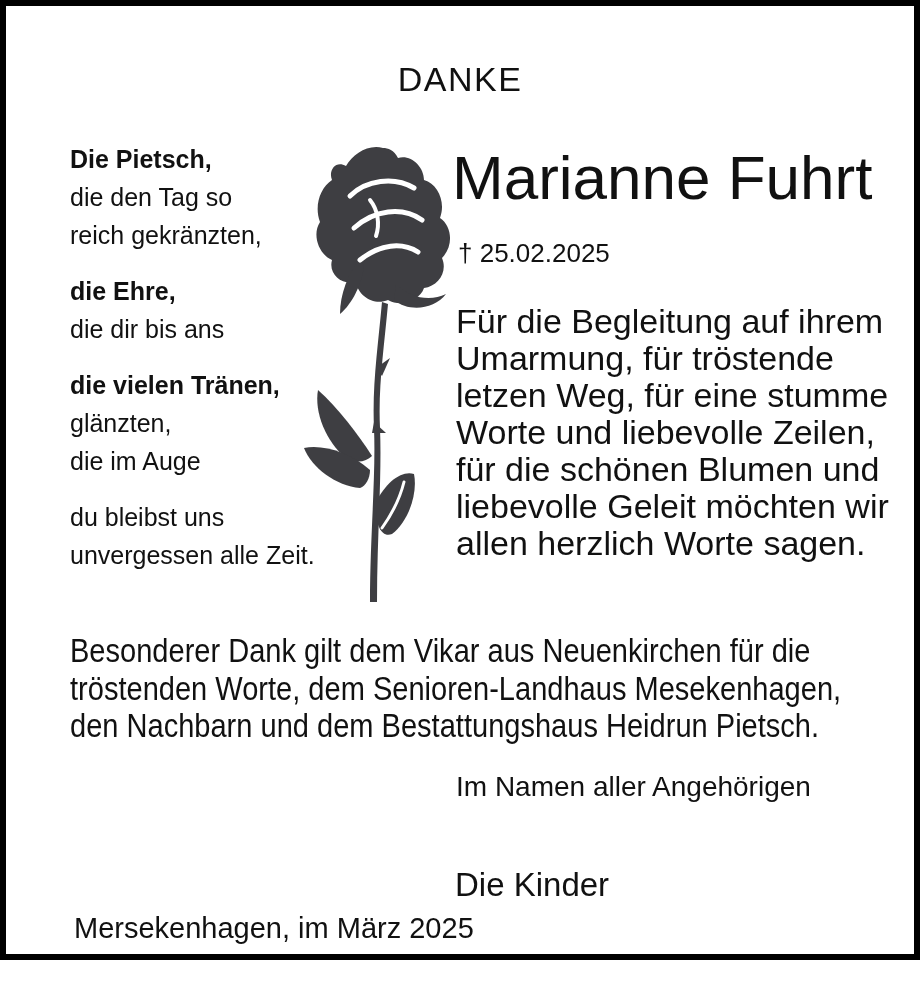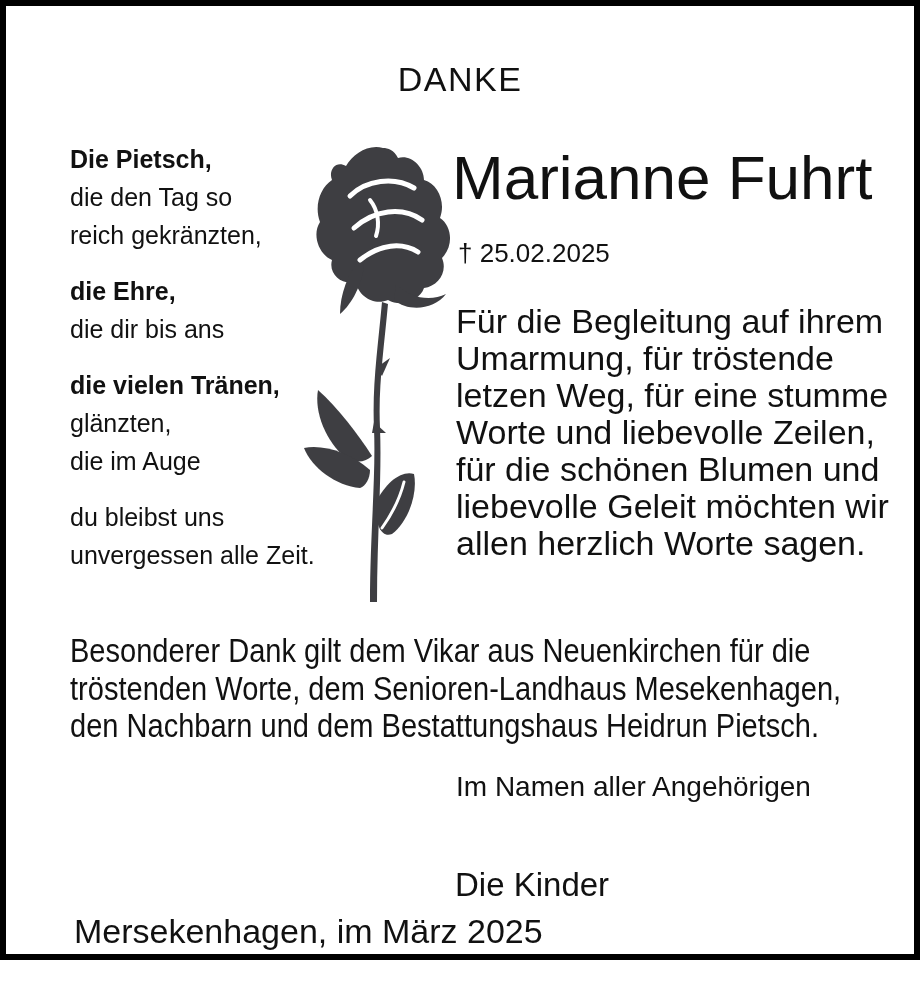--- a/index.html
+++ b/index.html
@@ -72,21 +72,21 @@
   }
   .signature-2 {
     position: absolute;
     left: 449px; top: 860px;
     font-size: 33px;
     white-space: nowrap;
   }
   .place-date {
     position: absolute;
     left: 68px; top: 906px;
-    font-size: 34px;
+    font-size: 29px;
     white-space: nowrap;
   }
 </style>
 </head>
 <body>
 
 <div class="page">
 
   <div class="header-danke">DANKE</div>
 

